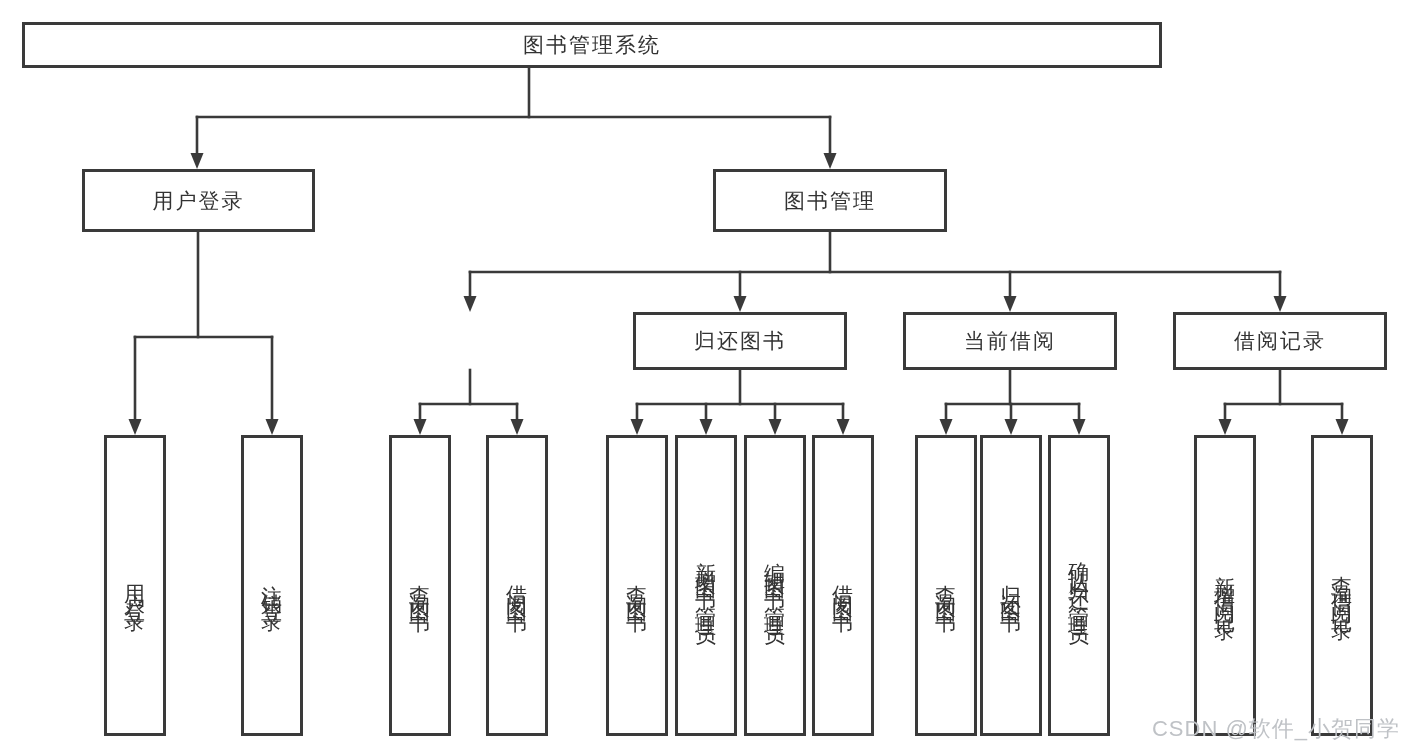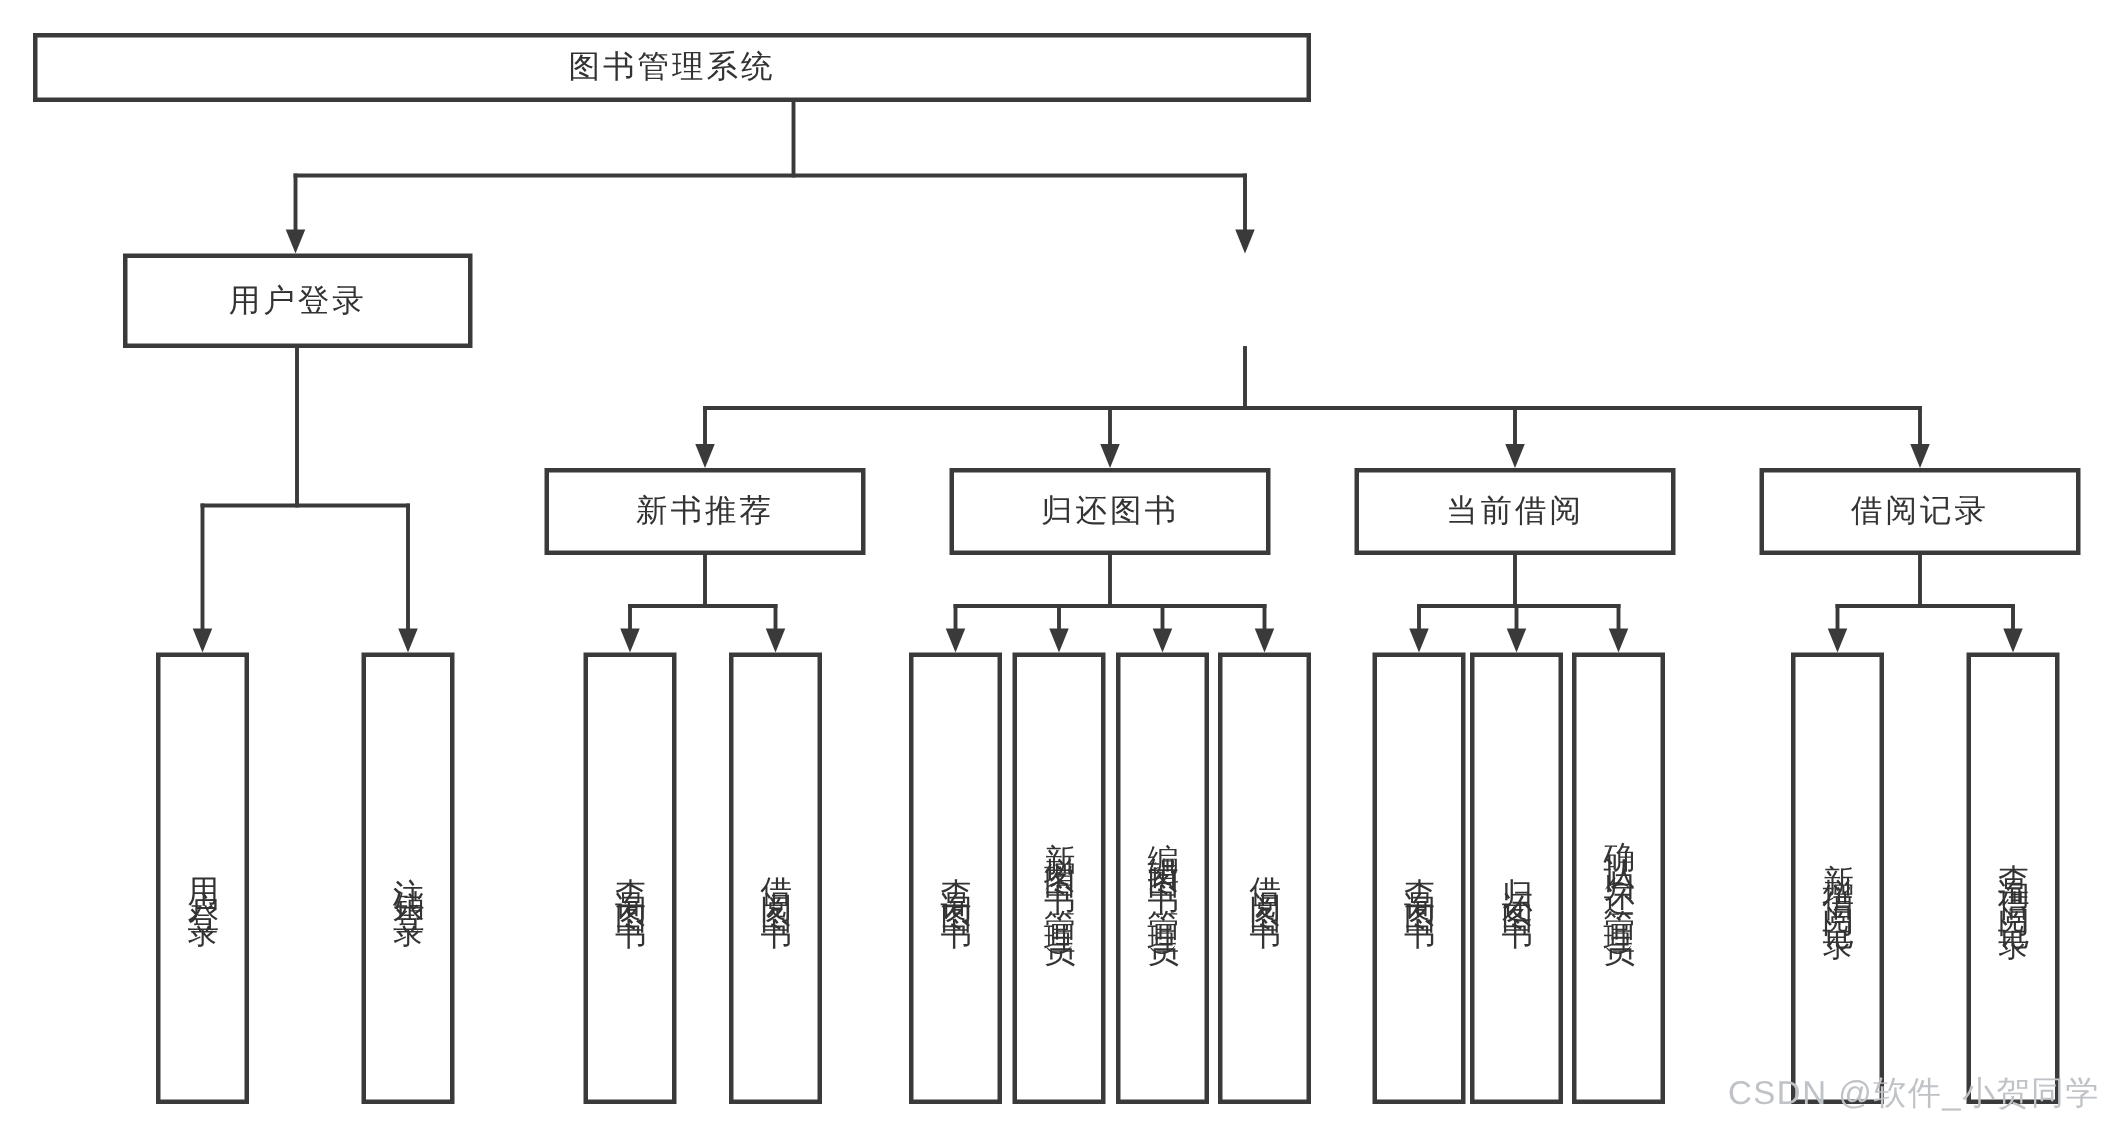--- a/index.html
+++ b/index.html
@@ -38,21 +38,21 @@
   }
   .vbox{
     width:62px;height:301px;top:435px;
     writing-mode:vertical-lr;
     text-orientation:mixed;
     font-size:21px;
     letter-spacing:9px;
     line-height:1;
     white-space:nowrap;
   }
-  .root-box{left:22px;top:22px;width:852px;height:46px;}
+  .root-box{left:22px;top:22px;width:1140px;height:46px;}
   .lvl2-a{left:82px;top:169px;width:233px;height:63px;}
   .lvl2-b{left:713px;top:169px;width:234px;height:63px;}
   .lvl3{top:312px;width:214px;height:58px;}
   .lvl3-a{left:363px;}
   .lvl3-b{left:633px;}
   .lvl3-c{left:903px;}
   .lvl3-d{left:1173px;}
   .leaf-1{left:104px;}  .leaf-2{left:241px;}
   .leaf-3{left:389px;}  .leaf-4{left:486px;}
   .leaf-5{left:606px;}  .leaf-6{left:675px;}
@@ -137,24 +137,24 @@
     <polygon points="1335.5,419 1348.5,419 1342,435"></polygon>
   </svg>
 
   <div class="node hbox root-box">
     <span>图书管理系统</span>
   </div>
 
   <div class="node hbox lvl2-a">
     <span>用户登录</span>
   </div>
-
-  <div class="node hbox lvl3 lvl3-a">
-    <span>新书推荐</span>
-  </div>
+  <div class="node hbox lvl2-b">
+    <span>图书管理</span>
+  </div>
+
   <div class="node hbox lvl3 lvl3-b">
     <span>归还图书</span>
   </div>
   <div class="node hbox lvl3 lvl3-c">
     <span>当前借阅</span>
   </div>
   <div class="node hbox lvl3 lvl3-d">
     <span>借阅记录</span>
   </div>
 

